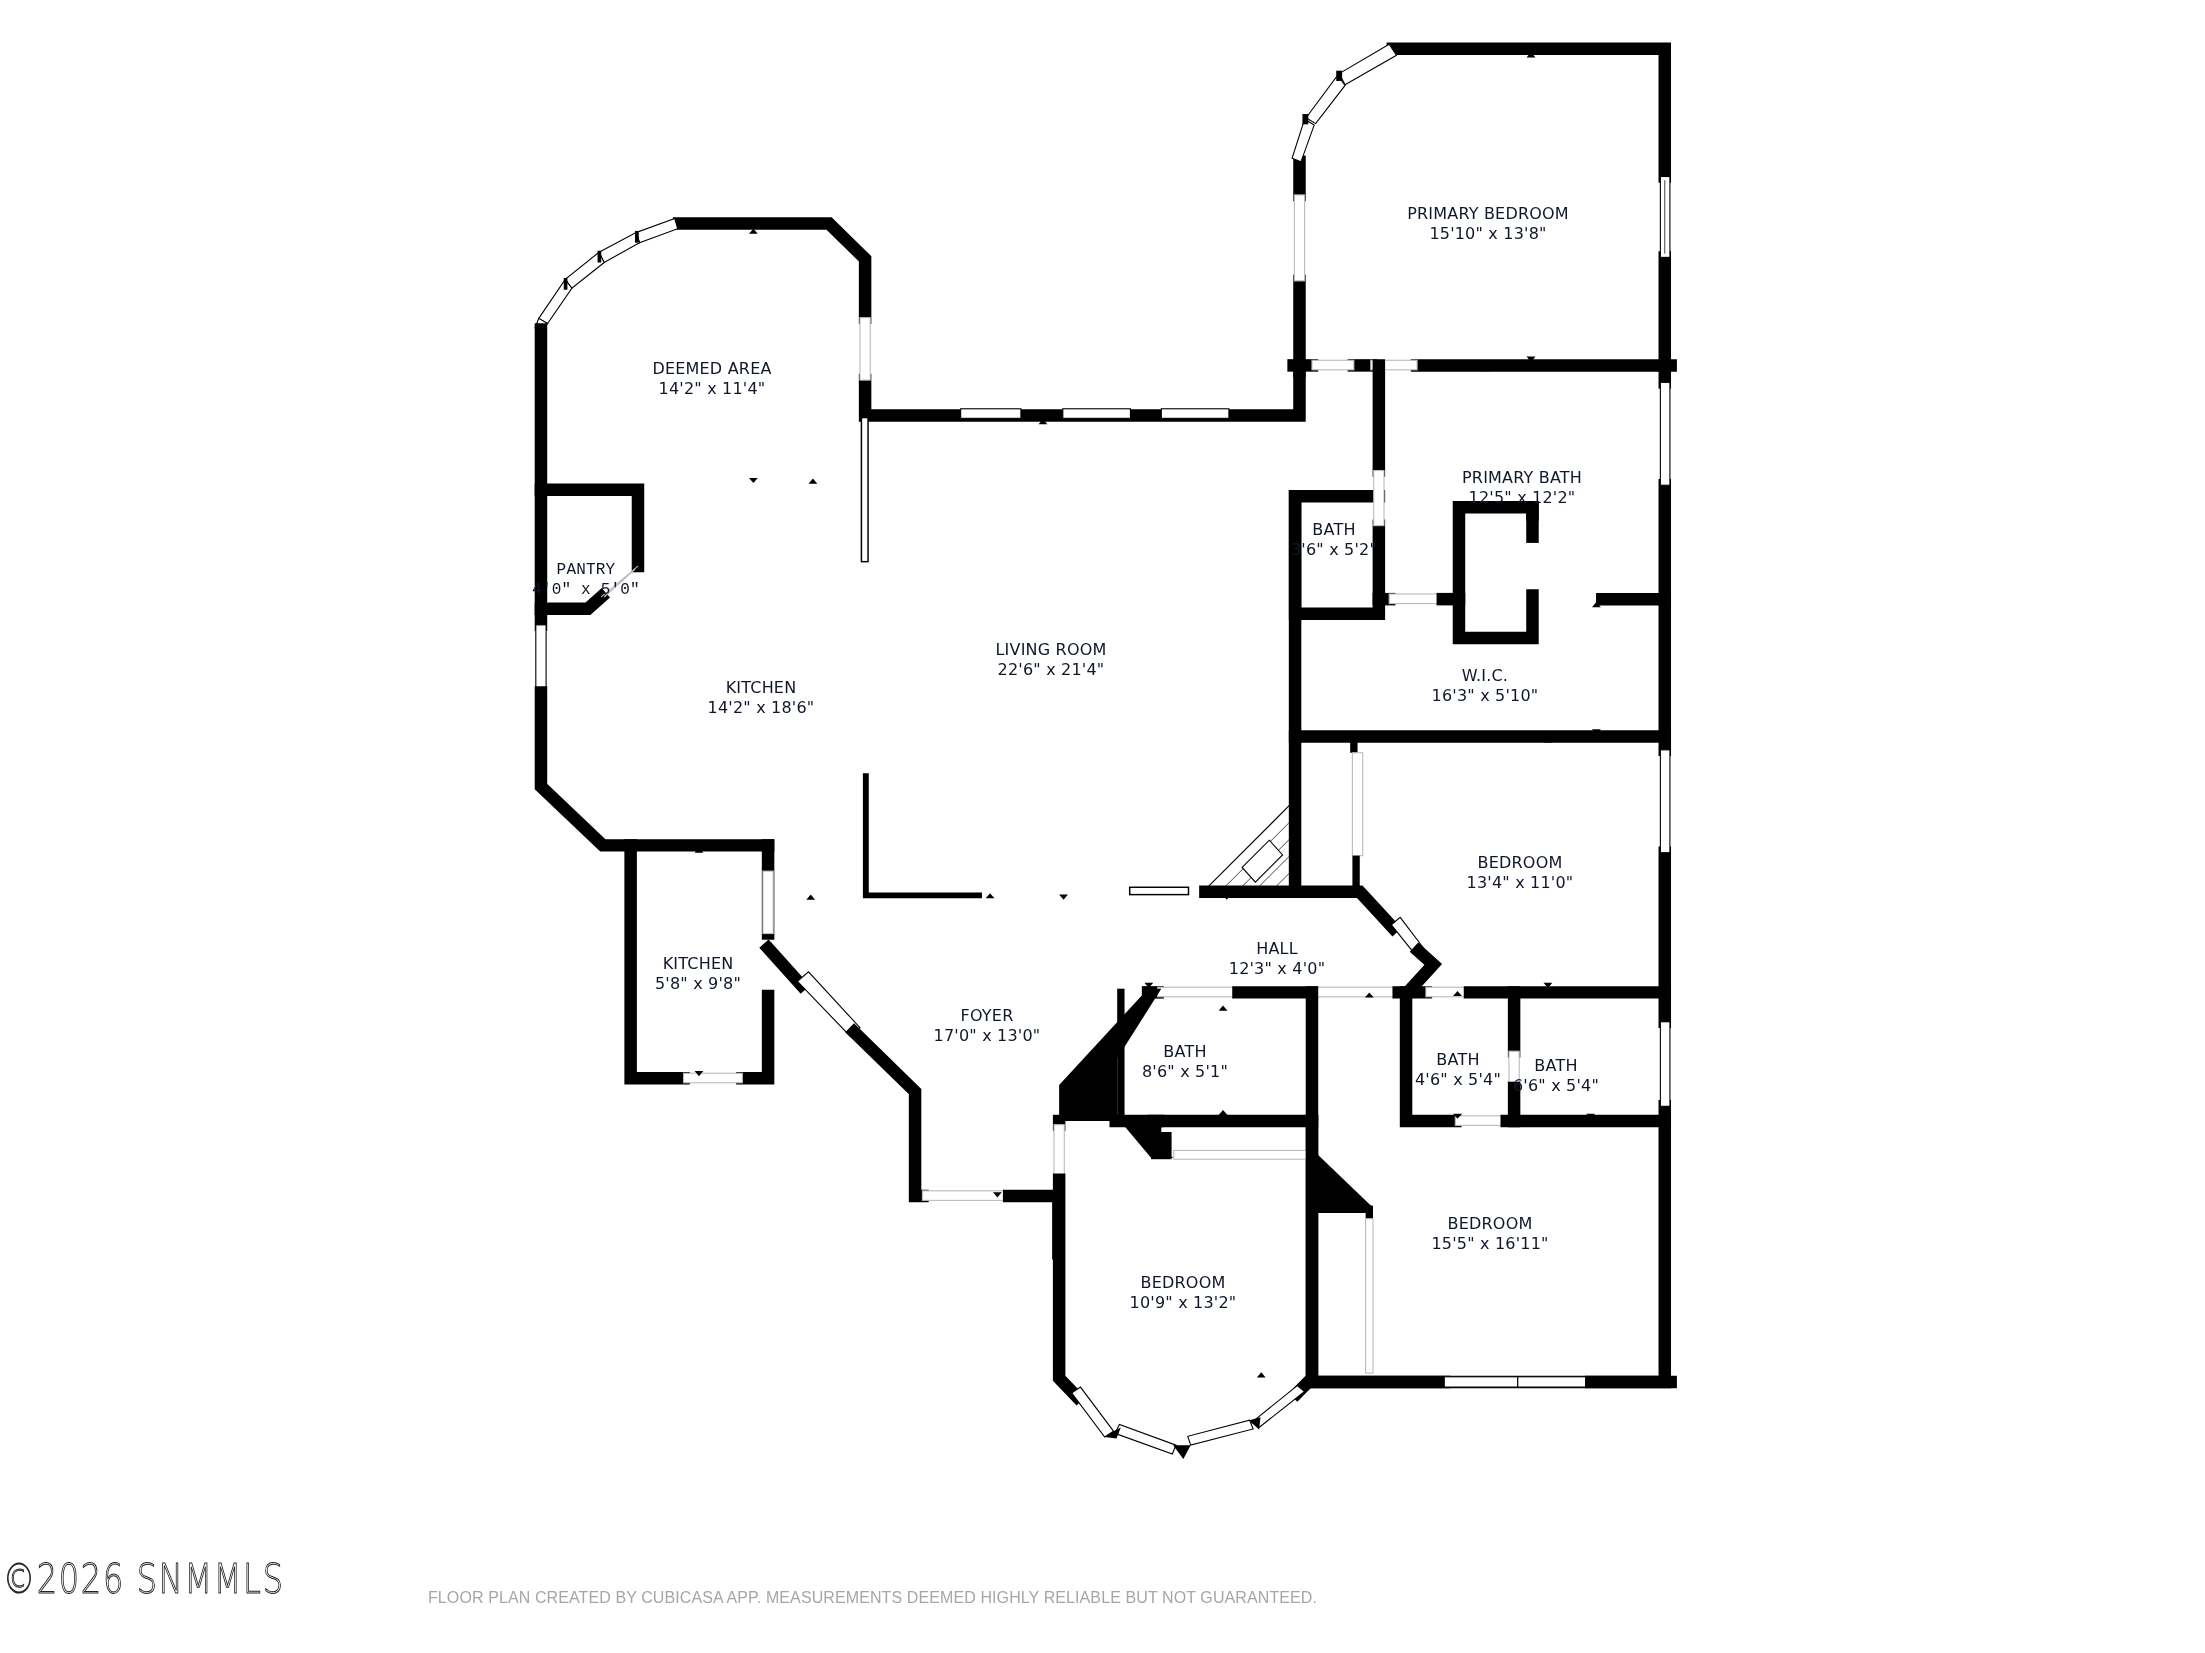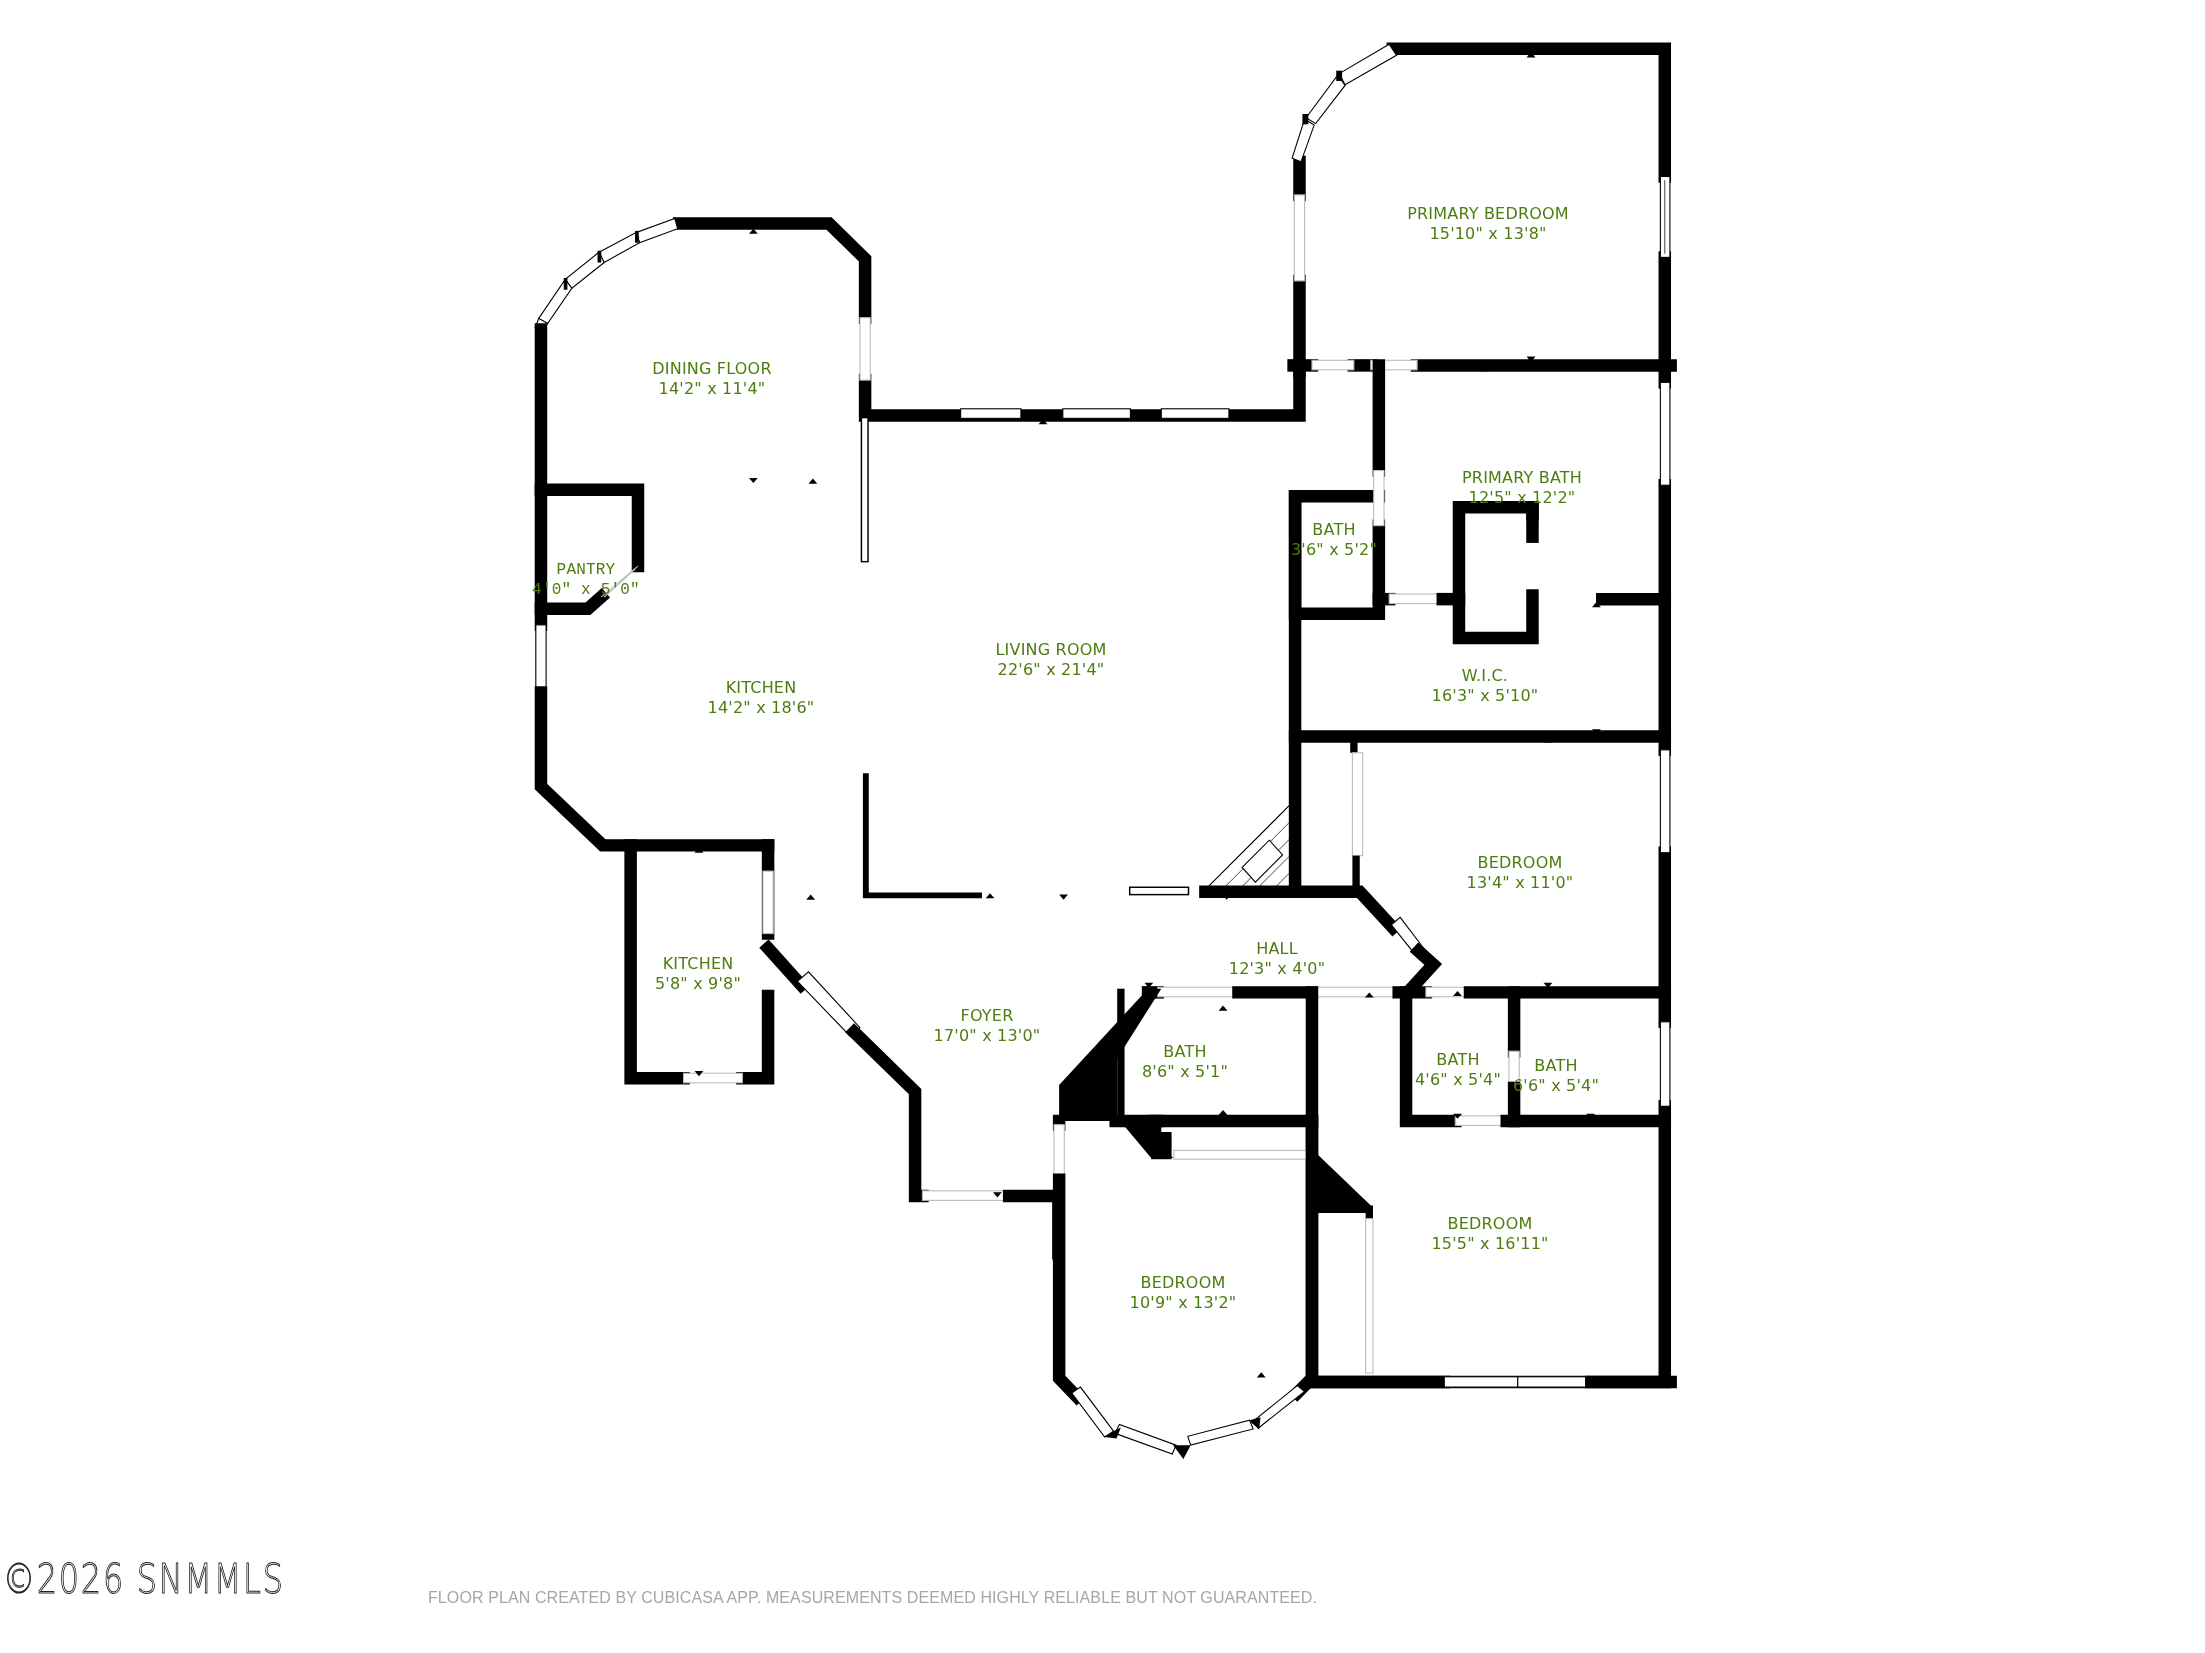--- a/index.html
+++ b/index.html
@@ -4,21 +4,21 @@
 <style>
   html, body { margin:0; padding:0; background:#ffffff; }
   body { width:2205px; height:1654px; position:relative; overflow:hidden; font-family:"DejaVu Sans", sans-serif; }
   #plan { position:absolute; left:0; top:0; width:2205px; height:1654px; }
   .wall { fill:none; stroke:#000; stroke-width:17; stroke-linejoin:miter; stroke-linecap:square; }
   .solid { fill:#000; stroke:none; }
   .win { fill:#fff; stroke:#000; stroke-width:1.5; }
   .opening { fill:#fff; stroke:#bbb; stroke-width:1.5; }
   .counter { fill:#fff; stroke:#000; stroke-width:2; }
   .marker { fill:#000; }
-  .room-label { position:absolute; text-align:center; color:#4d7c0f; font-size:16px; line-height:20px; white-space:nowrap; transform:translateX(-50%); letter-spacing:0.2px; }
+  .room-label { position:absolute; text-align:center; color:#0f172a; font-size:16px; line-height:20px; white-space:nowrap; transform:translateX(-50%); letter-spacing:0.2px; }
   .room-name, .room-dims { display:block; }
   .watermark { position:absolute; left:2.9px; top:1555px; font-family:"DejaVu Sans", sans-serif; font-size:41px; font-weight:100; color:#fff; -webkit-text-stroke:1px #222; letter-spacing:2.2px; transform:scaleX(0.78); transform-origin:left top; }
   .footer-note { position:absolute; left:0; width:1745px; top:1589px; text-align:center; font-family:"Liberation Sans", sans-serif; font-size:16px; color:#a6a6a6; letter-spacing:0.1px; }
 </style>
 </head>
 <body>
 
 <svg id="plan" viewBox="0 0 3000 2250" xmlns="http://www.w3.org/2000/svg">
 
   <g>
@@ -224,21 +224,21 @@
     <polygon points="1857,1357 1863,1350 1869,1357"></polygon>
     <polygon points="1710,1874 1716,1867 1722,1874"></polygon>
   </g>
 </svg>
 
 <div class="room-label" style="left:1488px;top:204px;">
   <span class="room-name">PRIMARY BEDROOM</span>
   <span class="room-dims">15'10" x 13'8"</span>
 </div>
 <div class="room-label" style="left:712px;top:359px;">
-  <span class="room-name">DINING FLOOR</span>
+  <span class="room-name">DEEMED AREA</span>
   <span class="room-dims">14'2" x 11'4"</span>
 </div>
 <div class="room-label" style="left:1522px;top:468px;">
   <span class="room-name">PRIMARY BATH</span>
   <span class="room-dims">12'5" x 12'2"</span>
 </div>
 <div class="room-label" style="left:1334px;top:520px;">
   <span class="room-name">BATH</span>
   <span class="room-dims">3'6" x 5'2"</span>
 </div>

